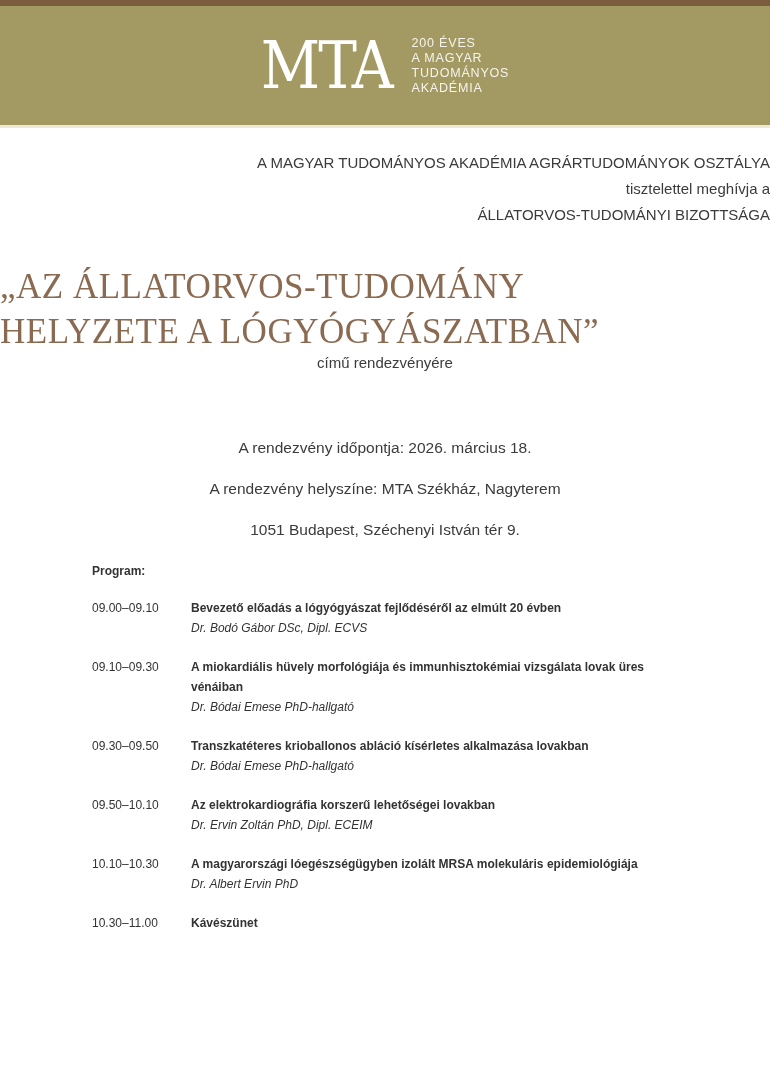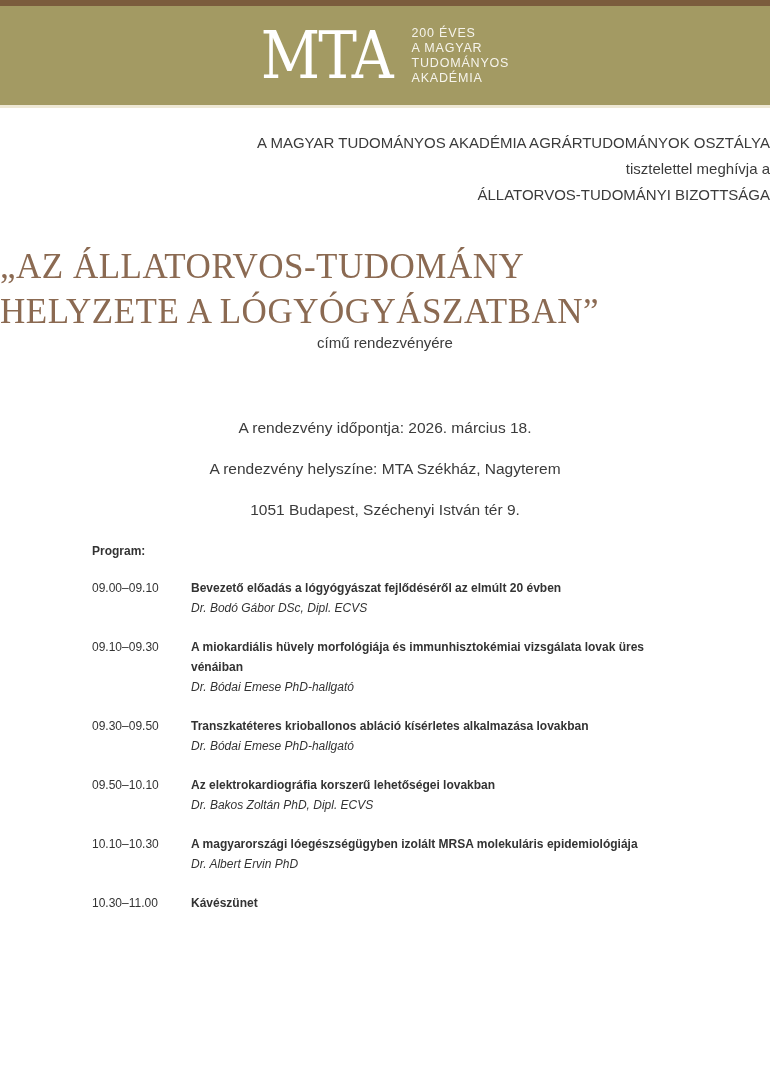--- a/index.html
+++ b/index.html
@@ -9,21 +9,21 @@
     position: relative;
     width: 770px;
     height: 1089px;
     margin: 0 auto;
     background: #ffffff;
     overflow: hidden;
   }
 
   
   .banner {
-    height: 108px;
+    height: 128px;
     background: #a39a63;
     border-top: 6px solid #7b5c3d;
     border-bottom: 3px solid #eee8d5;
     display: flex;
     align-items: center;
     justify-content: center;
     gap: 20px;
   }
   .mta-logo {
     font-family: "DejaVu Serif", "Liberation Serif", serif;
@@ -196,21 +196,21 @@
       <div class="item-content">
         <div class="item-title">Transzkatéteres krioballonos abláció kísérletes alkalmazása lovakban</div>
         <div class="item-speaker">Dr. Bódai Emese PhD-hallgató</div>
       </div>
     </div>
 
     <div class="program-item">
       <div class="item-time">09.50–10.10</div>
       <div class="item-content">
         <div class="item-title">Az elektrokardiográfia korszerű lehetőségei lovakban</div>
-        <div class="item-speaker">Dr. Bakos Zoltán PhD, Dipl. ECVS</div>
+        <div class="item-speaker">Dr. Ervin Zoltán PhD, Dipl. ECEIM</div>
       </div>
     </div>
 
     <div class="program-item">
       <div class="item-time">10.10–10.30</div>
       <div class="item-content">
         <div class="item-title">A magyarországi lóegészségügyben izolált MRSA molekuláris epidemiológiája</div>
         <div class="item-speaker">Dr. Albert Ervin PhD</div>
       </div>
     </div>

